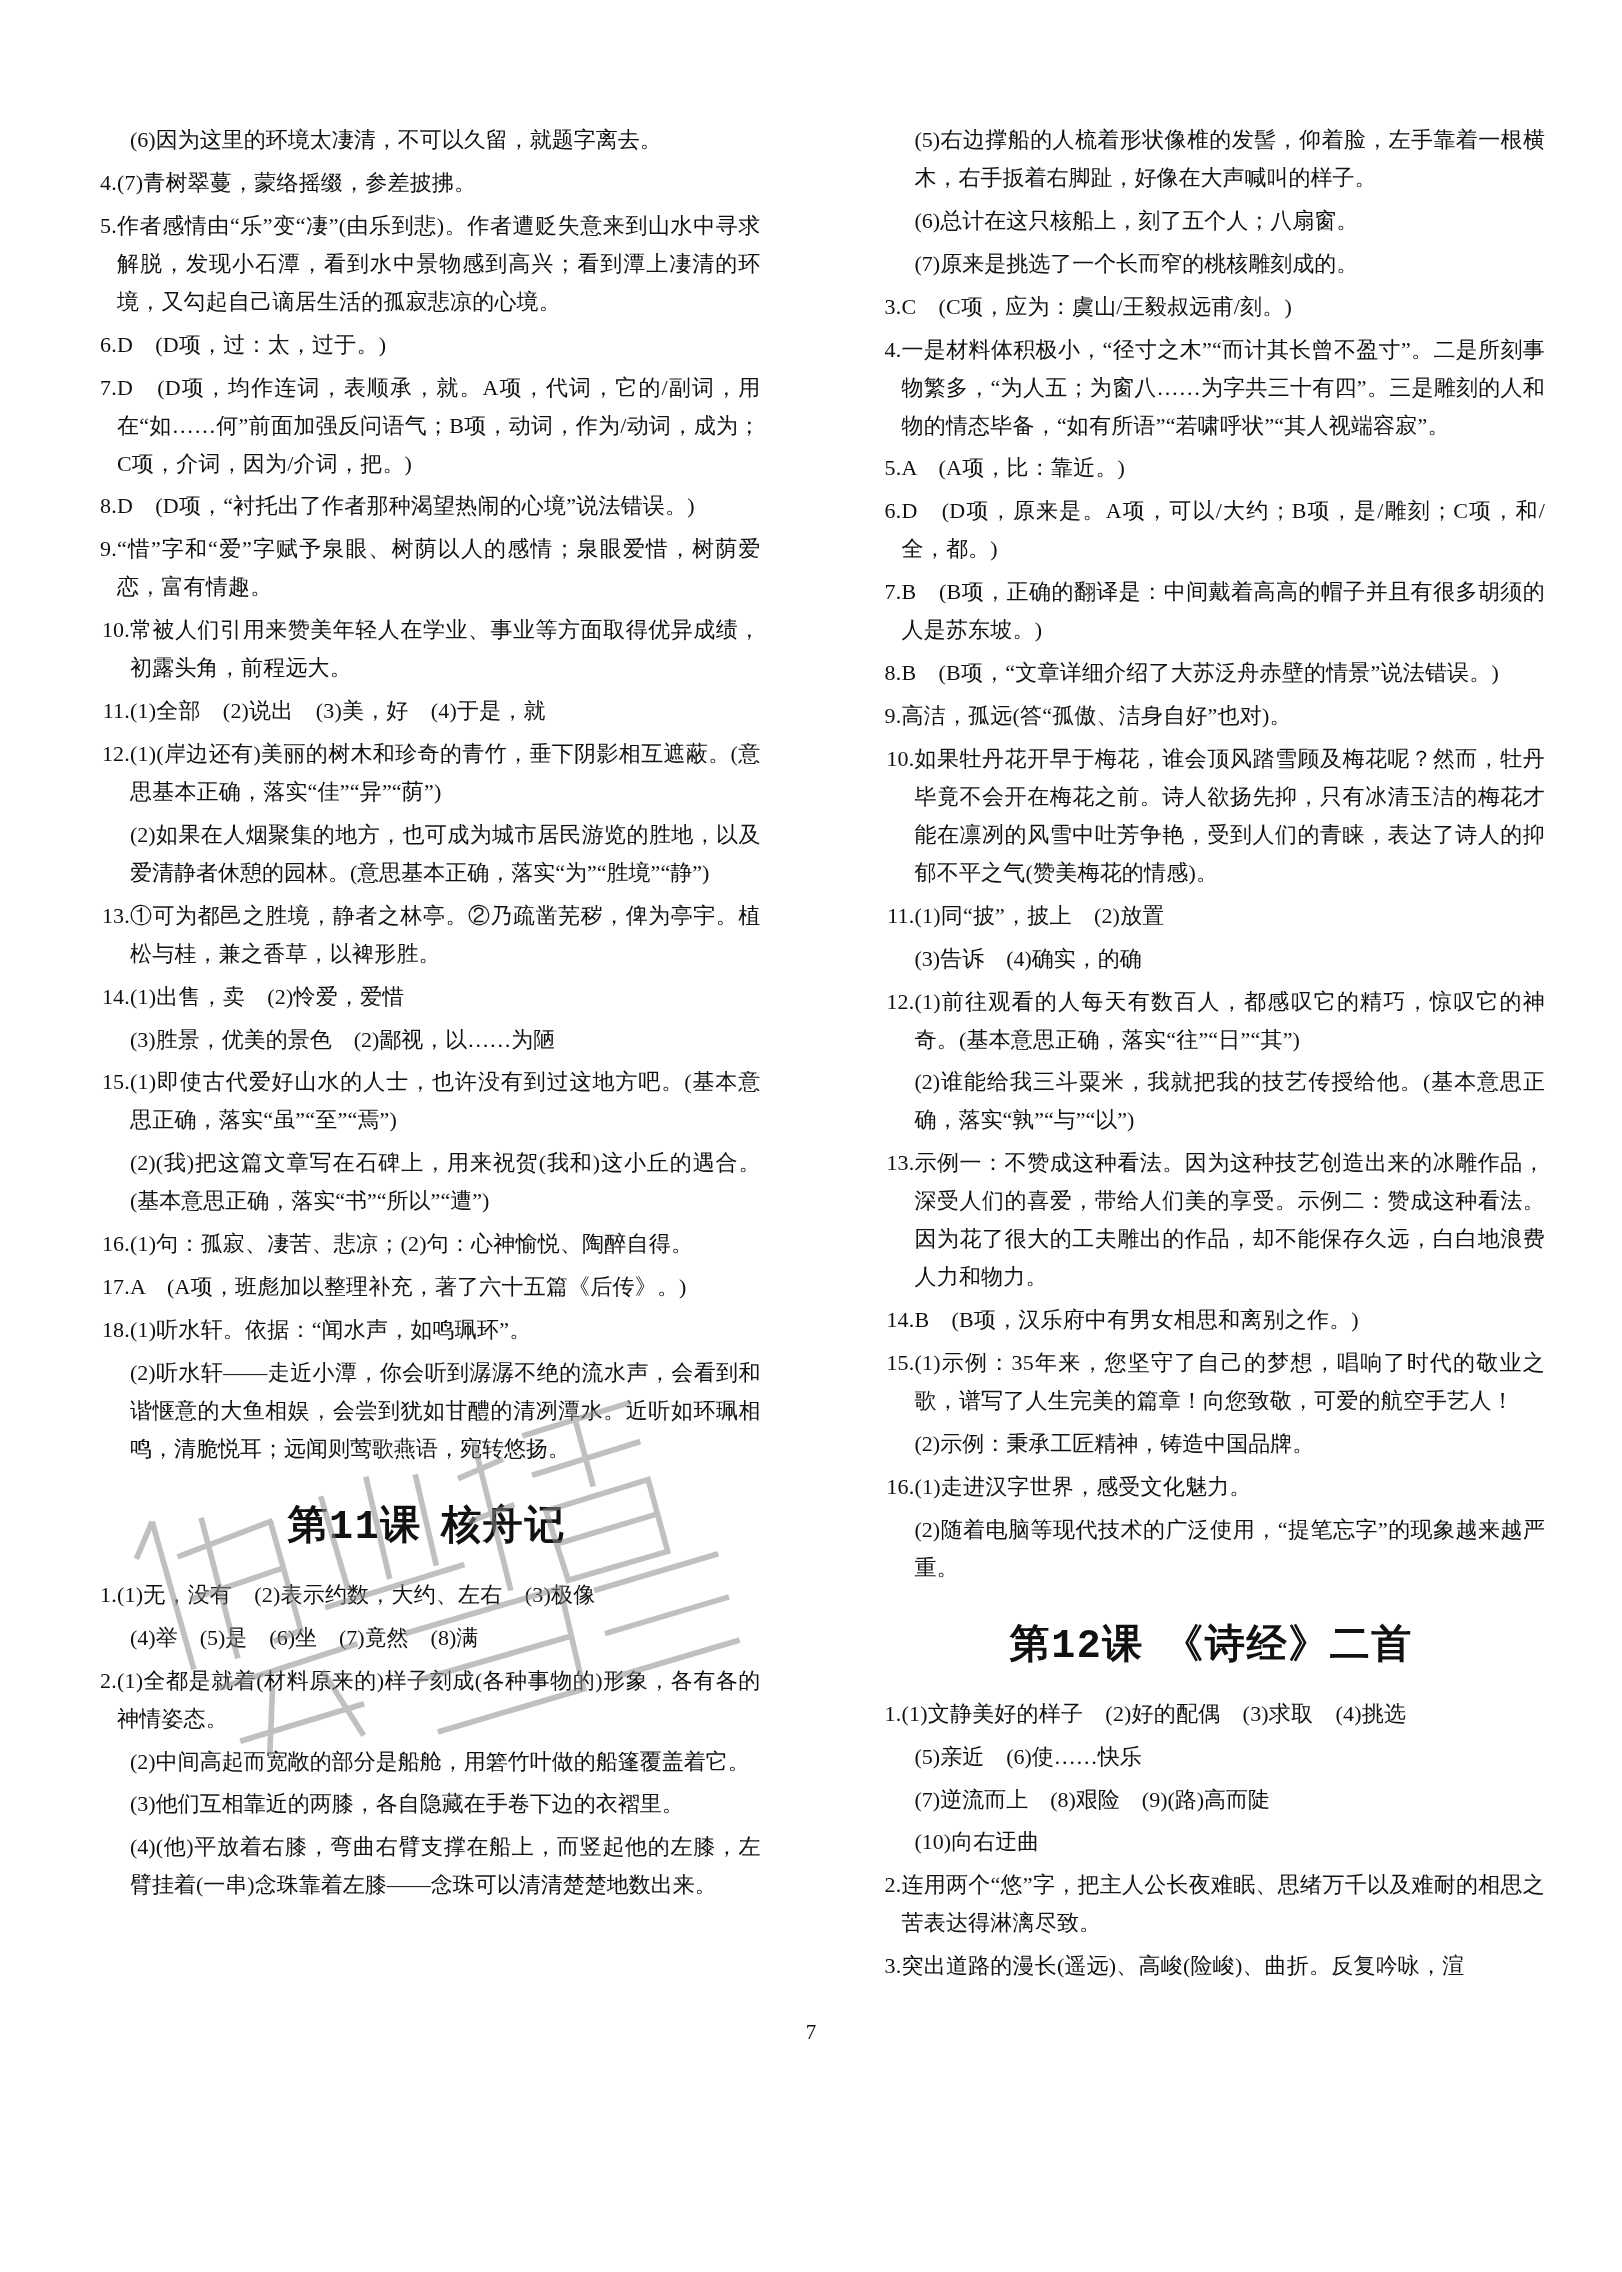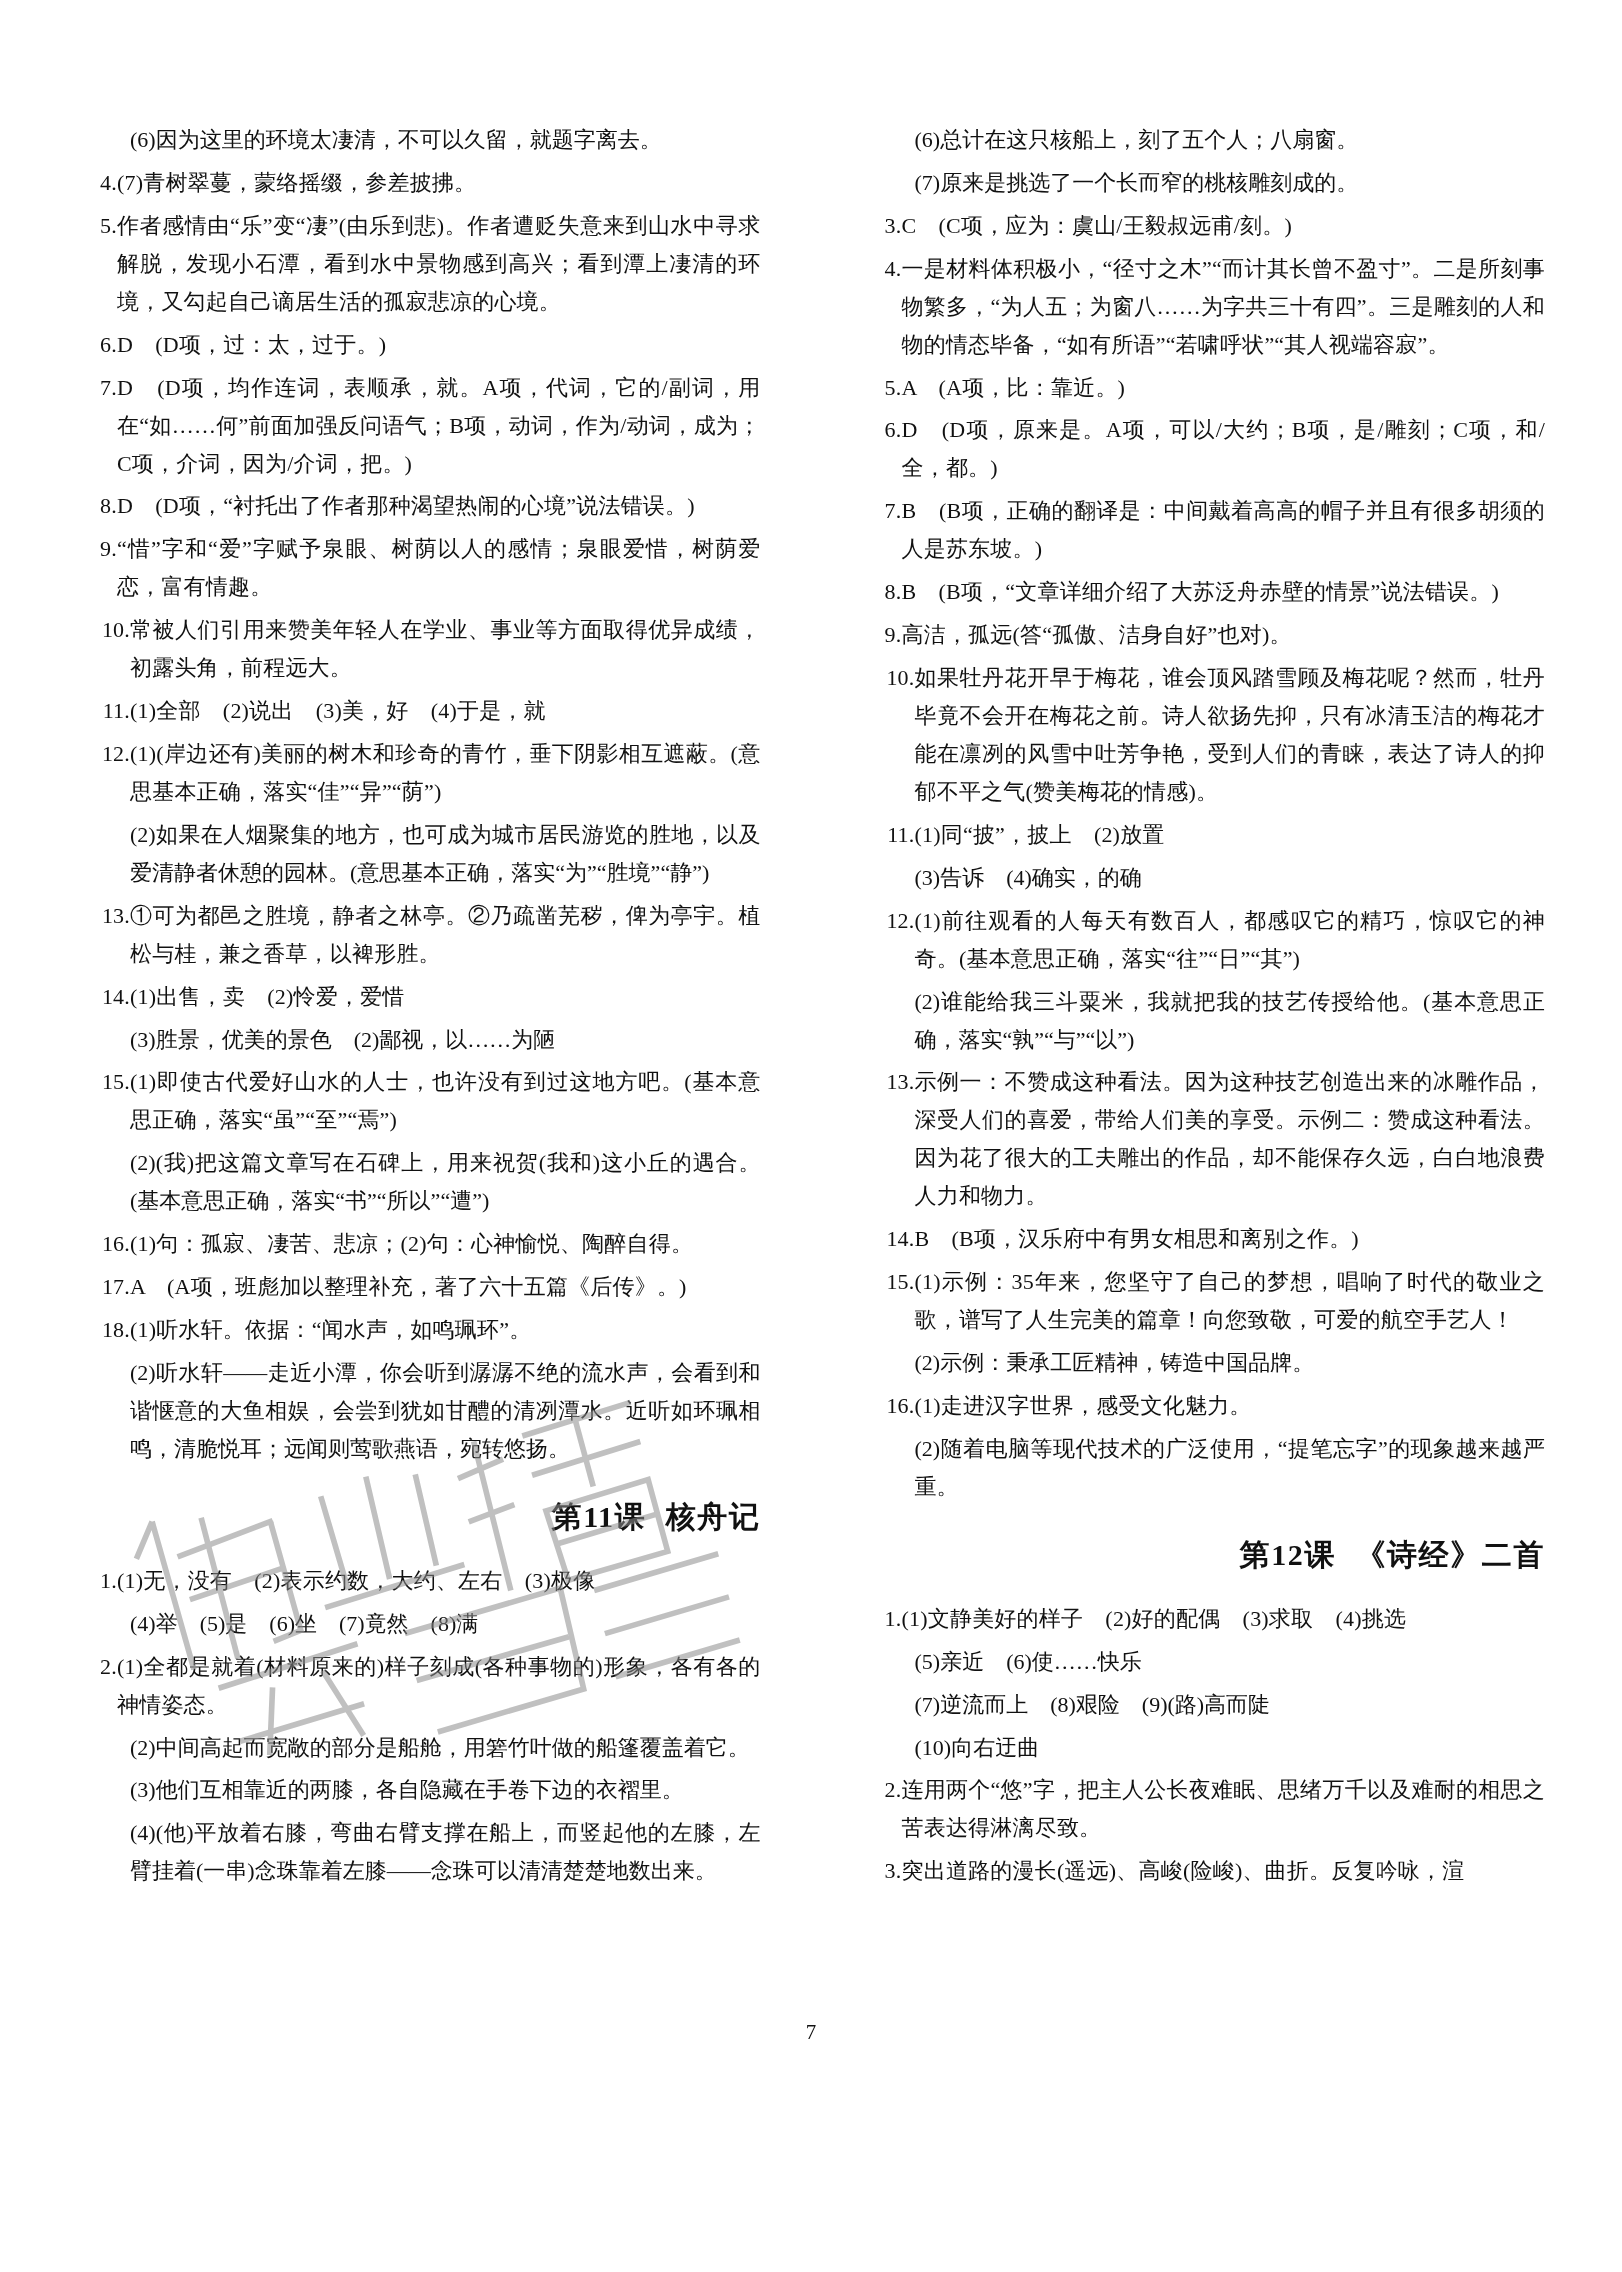--- a/index.html
+++ b/index.html
@@ -80,26 +80,26 @@
     line-height: 38px;
     margin-left: 37px;
     text-align: justify;
     text-justify: inter-ideograph;
     word-break: break-all;
     margin-bottom: 4.9px;
   }
 
   
   .lesson-head {
-    text-align: right;
+    text-align: center;
     font-weight: bold;
-    font-size: 30px;
+    font-size: 40px;
     letter-spacing: 1.6px;
     margin: 29px 0 24px 0;
-    font-family: Liberation Serif, serif;
+    font-family: Liberation Mono, monospace;
   }
   .lesson-head .sp { display: inline-block; width: 19.4px; }
 
   
   .page-number {
     position: absolute;
     left: 0;
     right: 0;
     bottom: 47px;
     text-align: center;
@@ -187,20 +187,21 @@
         <div class="sub ">(4)举　(5)是　(6)坐　(7)竟然　(8)满</div>
         <div class="item">
           <div class="num w1">2.</div>
           <div class="body">(1)全都是就着(材料原来的)样子刻成(各种事物的)形象，各有各的神情姿态。</div>
         </div>
         <div class="sub ">(2)中间高起而宽敞的部分是船舱，用箬竹叶做的船篷覆盖着它。</div>
         <div class="sub ">(3)他们互相靠近的两膝，各自隐藏在手卷下边的衣褶里。</div>
         <div class="sub ">(4)(他)平放着右膝，弯曲右臂支撑在船上，而竖起他的左膝，左臂挂着(一串)念珠靠着左膝——念珠可以清清楚楚地数出来。</div>
       </div>
     <div class="col col-right" id="col-right">
+        <div class="sub ">(5)右边撑船的人梳着形状像椎的发髻，仰着脸，左手靠着一根横木，右手扳着右脚趾，好像在大声喊叫的样子。</div>
         <div class="sub ">(6)总计在这只核船上，刻了五个人；八扇窗。</div>
         <div class="sub ">(7)原来是挑选了一个长而窄的桃核雕刻成的。</div>
         <div class="item">
           <div class="num w1">3.</div>
           <div class="body">C　(C项，应为：虞山/王毅叔远甫/刻。)</div>
         </div>
         <div class="item">
           <div class="num w1">4.</div>
           <div class="body">一是材料体积极小，“径寸之木”“而计其长曾不盈寸”。二是所刻事物繁多，“为人五；为窗八……为字共三十有四”。三是雕刻的人和物的情态毕备，“如有所语”“若啸呼状”“其人视端容寂”。</div>
         </div>

